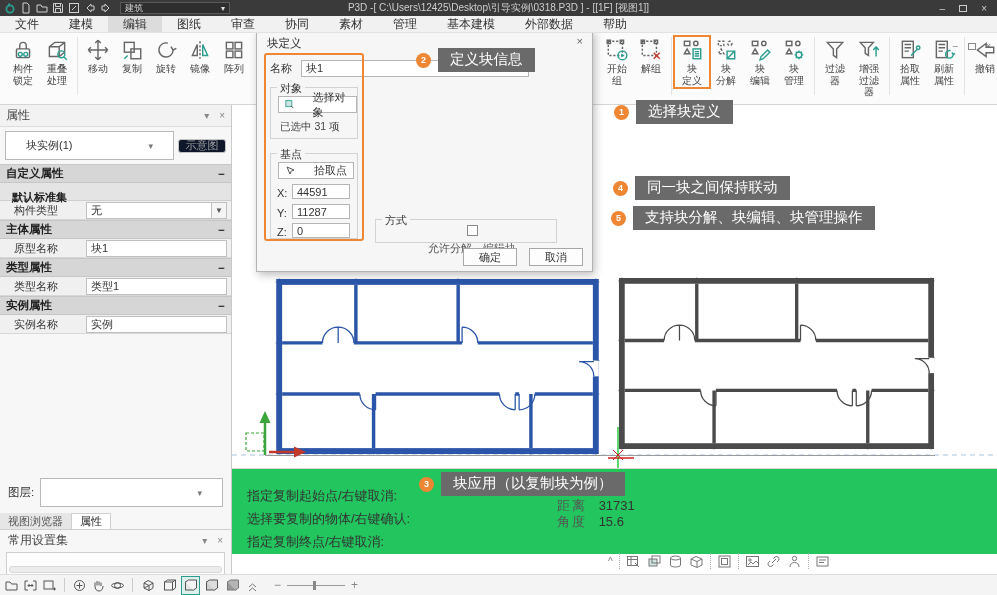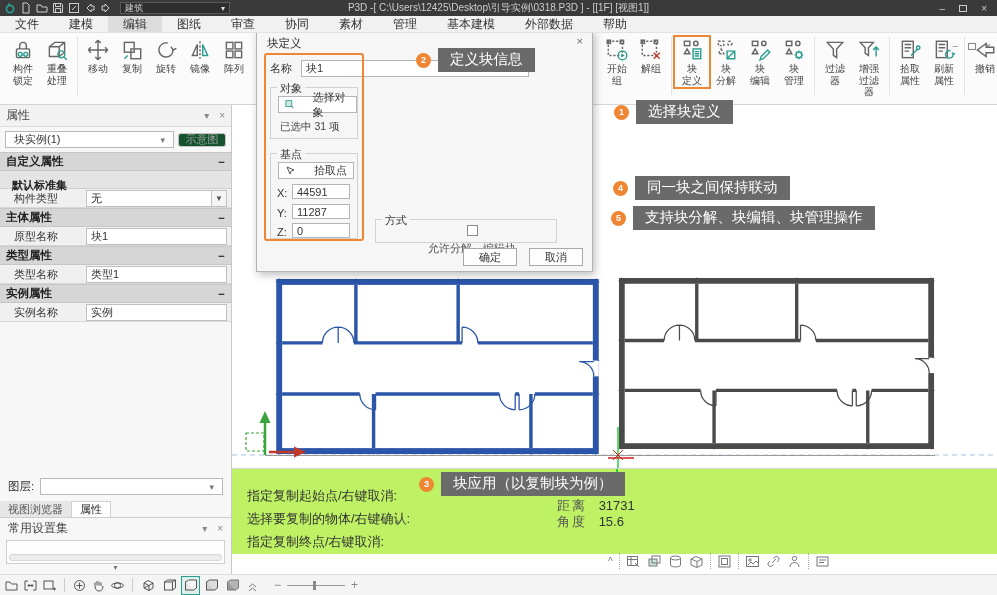--- a/index.html
+++ b/index.html
@@ -37,23 +37,23 @@
   .ic .tealf { fill:#2A9D8F; stroke:none; }
   .ic .red { stroke:#c0392b; }
   .ic .dash { stroke-dasharray:2 1.6; }
 
   
   .leftpanel { left:0; top:105px; width:232px; height:365px; background:#f7f7f7; border-right:1px solid #c9c9c9; z-index:4; }
   .panel-head { height:22px; display:flex; align-items:center; padding:0 6px; border-bottom:1px solid #ddd; background:#f2f2f2; }
   .panel-head .t { font-size:12px; color:#444; }
   .panel-head .hic { margin-left:auto; display:flex; gap:10px; color:#888; font-size:10px; }
   .sel-row { display:flex; align-items:center; gap:4px; padding:4px 5px; }
-  .combo { flex:1; height:17px; background:#fff; border:1px solid #b9b9b9; display:flex; align-items:center; font-size:11px; padding:0 8px; color:#333; }
+  .combo { flex:1; height:29px; background:#fff; border:1px solid #b9b9b9; display:flex; align-items:center; font-size:11px; padding:0 20px; color:#333; }
   .combo .caret { margin-left:auto; color:#777; font-size:9px; }
-  .btn-dis { width:48px; height:14px; border:1px solid #c3c3c3; border-radius:3px; background:#14532d; color:#a0a0a0; font-size:11px; display:flex; align-items:center; justify-content:center; }
+  .btn-dis { width:48px; height:14px; border:1px solid #c3c3c3; border-radius:3px; background:#0f172a; color:#a0a0a0; font-size:11px; display:flex; align-items:center; justify-content:center; }
   .sec-head { height:19px; background:#d6d6d6; border:1px solid #c6c6c6; border-left:none; border-right:none; display:flex; align-items:center; padding:0 6px; font-weight:bold; font-size:11.5px; color:#222; }
   .sec-head .minus { margin-left:auto; font-weight:bold; color:#333; }
   .sub-head { height:18px; background:#e4e4e4; border-bottom:1px solid #cfcfcf; display:flex; align-items:center; padding:12px 6px 0 12px; font-weight:bold; font-size:11px; color:#222; }
   .prop-row { height:19px; display:flex; align-items:center; background:#f0f0f0; border-bottom:1px solid #d8d8d8; }
   .prop-label { width:86px; padding-left:14px; font-size:11px; color:#333; }
   .prop-val { flex:1; height:17px; margin-right:4px; background:#fff; border:1px solid #c0c0c0; display:flex; align-items:center; padding:0 4px; font-size:11px; }
   .prop-caret { width:15px; height:17px; margin-right:4px; margin-left:-4px; border:1px solid #c0c0c0; border-left:none; display:flex; align-items:center; justify-content:center; font-size:8px; color:#555; background:#f4f4f4; }
 
   
   .leftbottom { left:0; top:470px; width:232px; height:107px; background:#f7f7f7; border-right:1px solid #c9c9c9; z-index:4; }
@@ -64,21 +64,21 @@
   .setshead { height:20px; display:flex; align-items:center; padding:0 8px; font-size:12px; color:#444; }
   .setshead .hic { margin-left:auto; display:flex; gap:10px; color:#888; font-size:10px; }
   .listbox { margin:2px 6px 0 6px; height:24px; background:#fdfdfd; border:1px solid #cfcfcf; position:relative; }
   .hscroll { position:absolute; left:2px; right:2px; bottom:2px; height:7px; background:#ececec; border:1px solid #d8d8d8; border-radius:3px; }
   .splitcaret { position:absolute; left:50%; bottom:-9px; transform:translateX(-50%); font-size:8px; color:#777; }
 
   
   .canvas { left:232px; top:105px; width:765px; height:363px; background:#fff; overflow:hidden; z-index:1; }
 
   
-  .cmdarea { left:232px; top:468px; width:765px; height:86px; background:#bef264; border-top:1px solid #d7d7d7; z-index:2; }
+  .cmdarea { left:232px; top:468px; width:765px; height:86px; background:#22c55e; border-top:1px solid #d7d7d7; z-index:2; }
   .cmdline { position:absolute; left:15px; font-size:13px; color:#333; }
   .dist { position:absolute; left:325px; top:30px; font-size:13px; color:#333; }
   .dist .lbl { color:#555; letter-spacing:2px; }
   .dist .val { margin-left:8px; }
   .greenline2 { position:absolute; left:384px; top:0; width:2px; height:16px; background:#2ecc40; }
 
   
   .floatrow { left:608px; top:551px; height:20px; display:flex; align-items:center; gap:6px; z-index:6; color:#777; }
   .floatrow svg { width:15px; height:15px; }
   .dotsep { width:1px; height:16px; border-left:1px dotted #aaa; }

